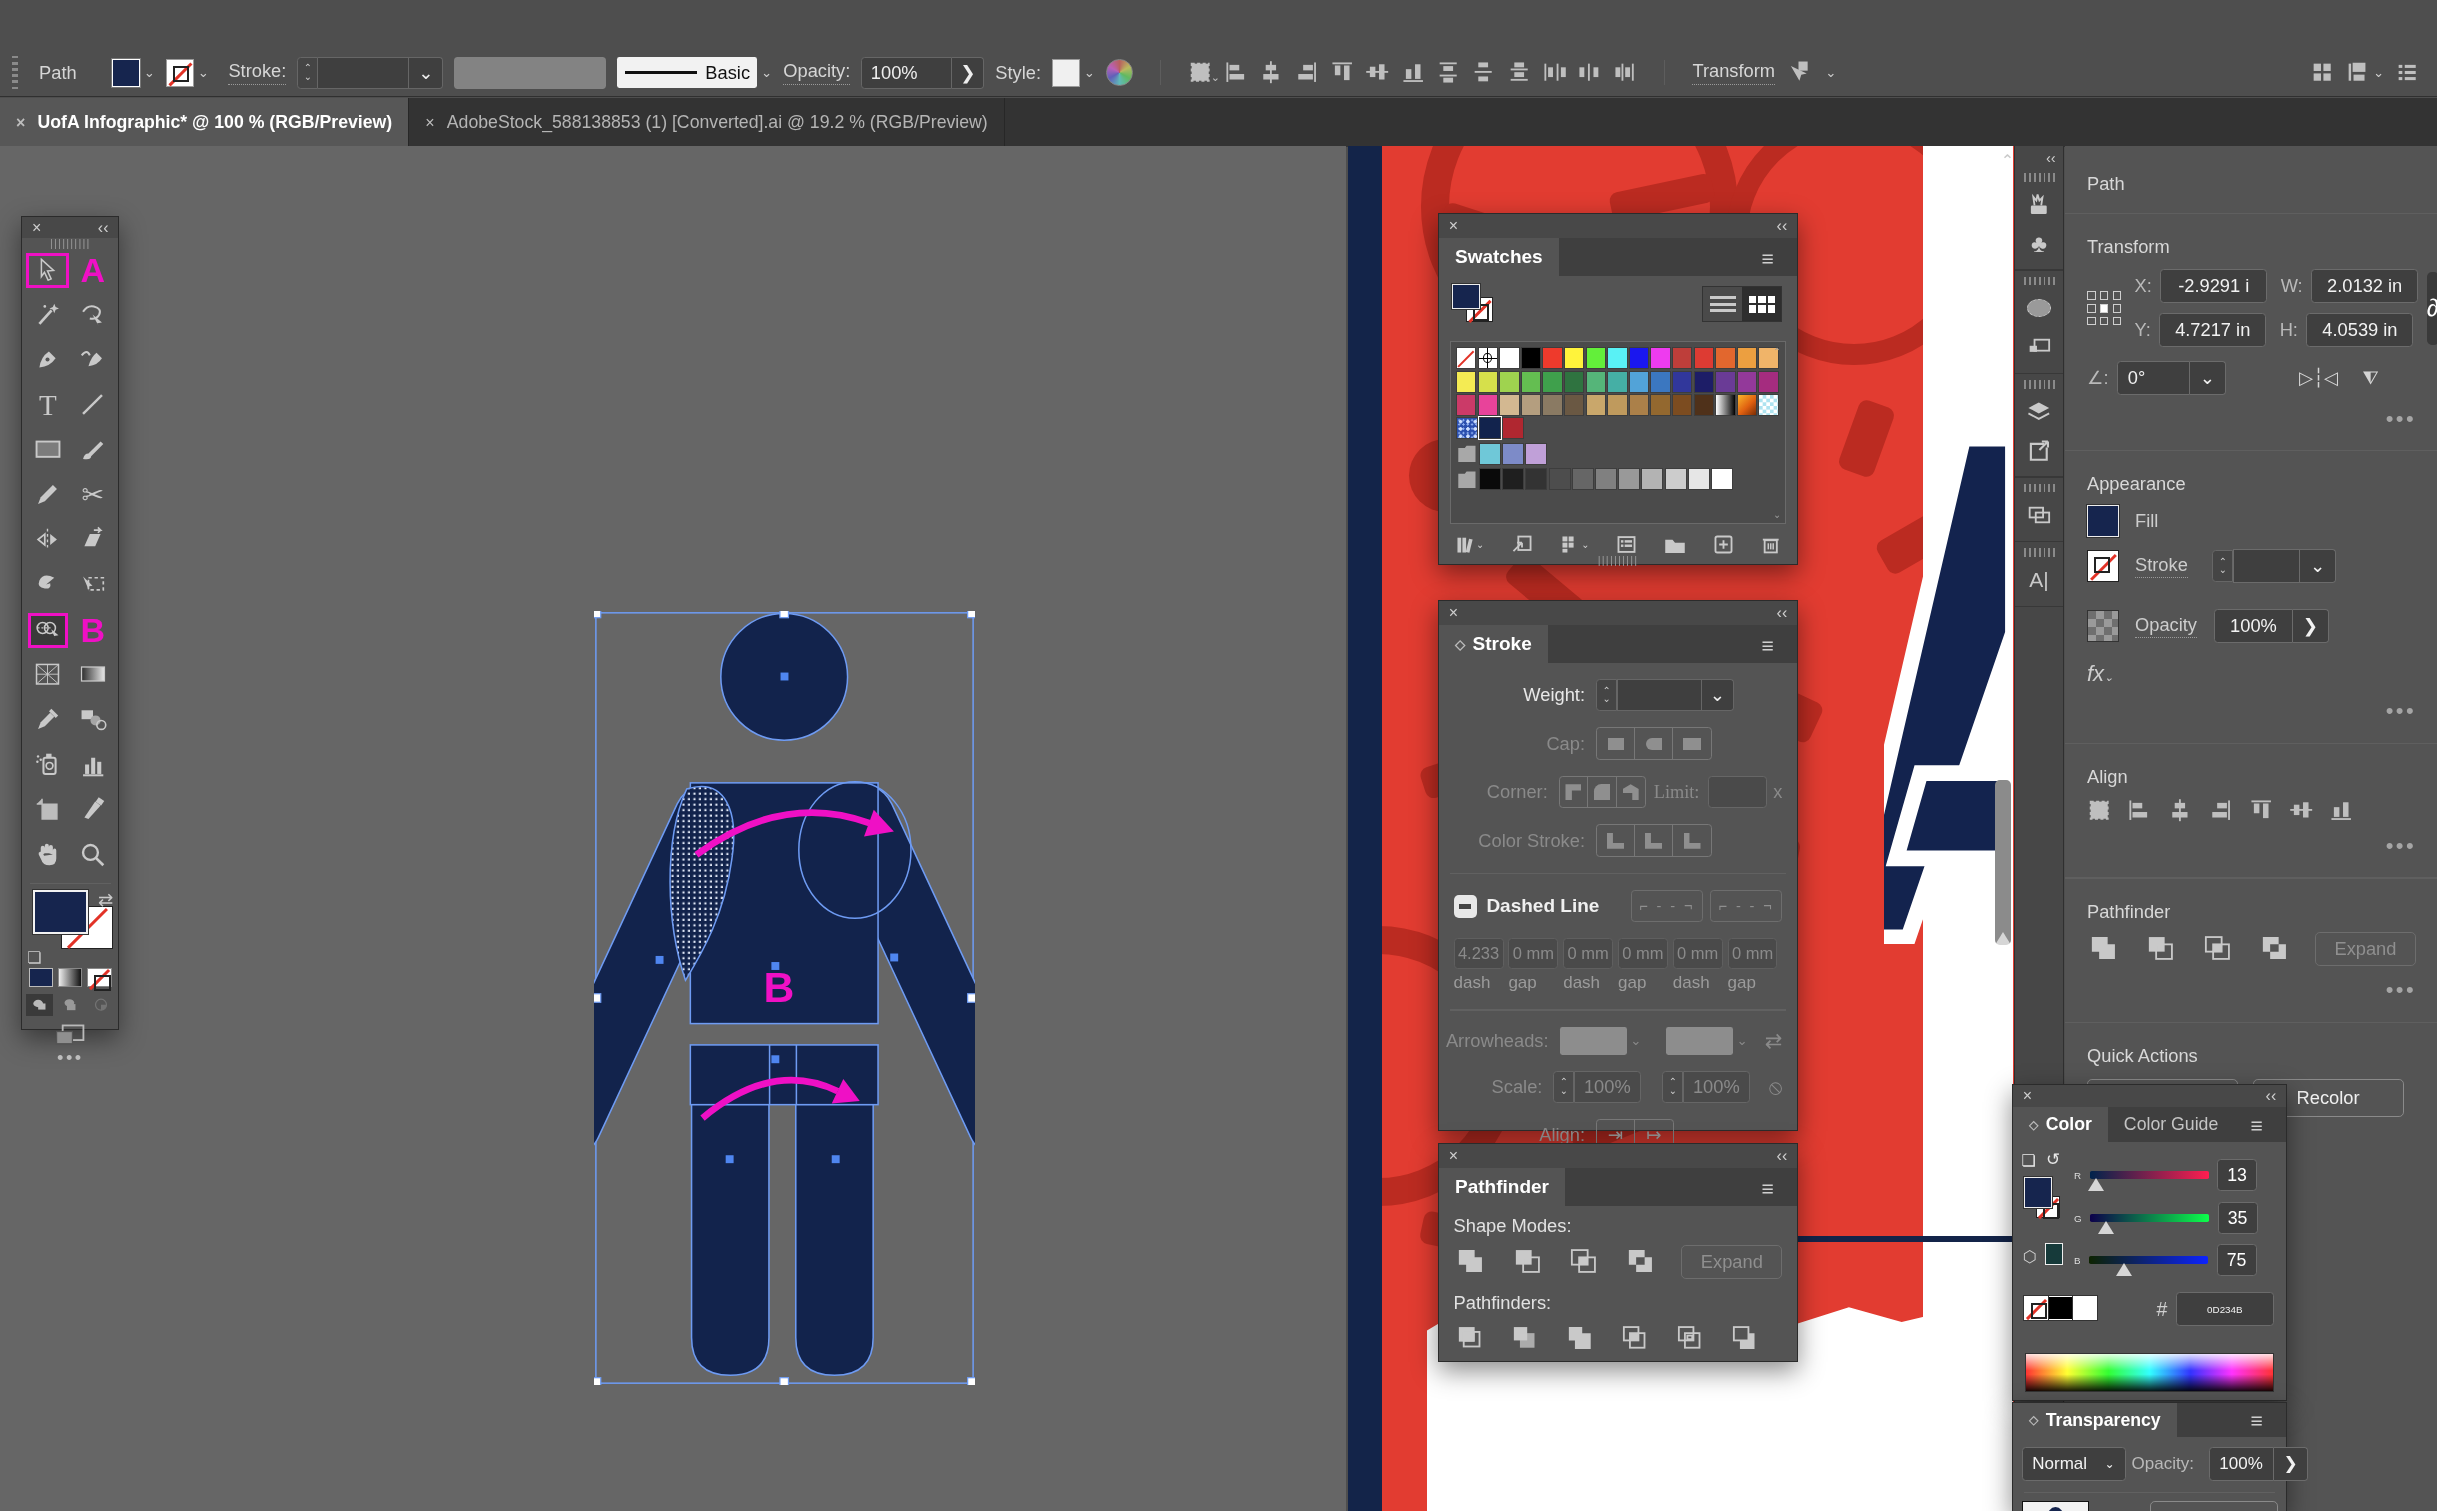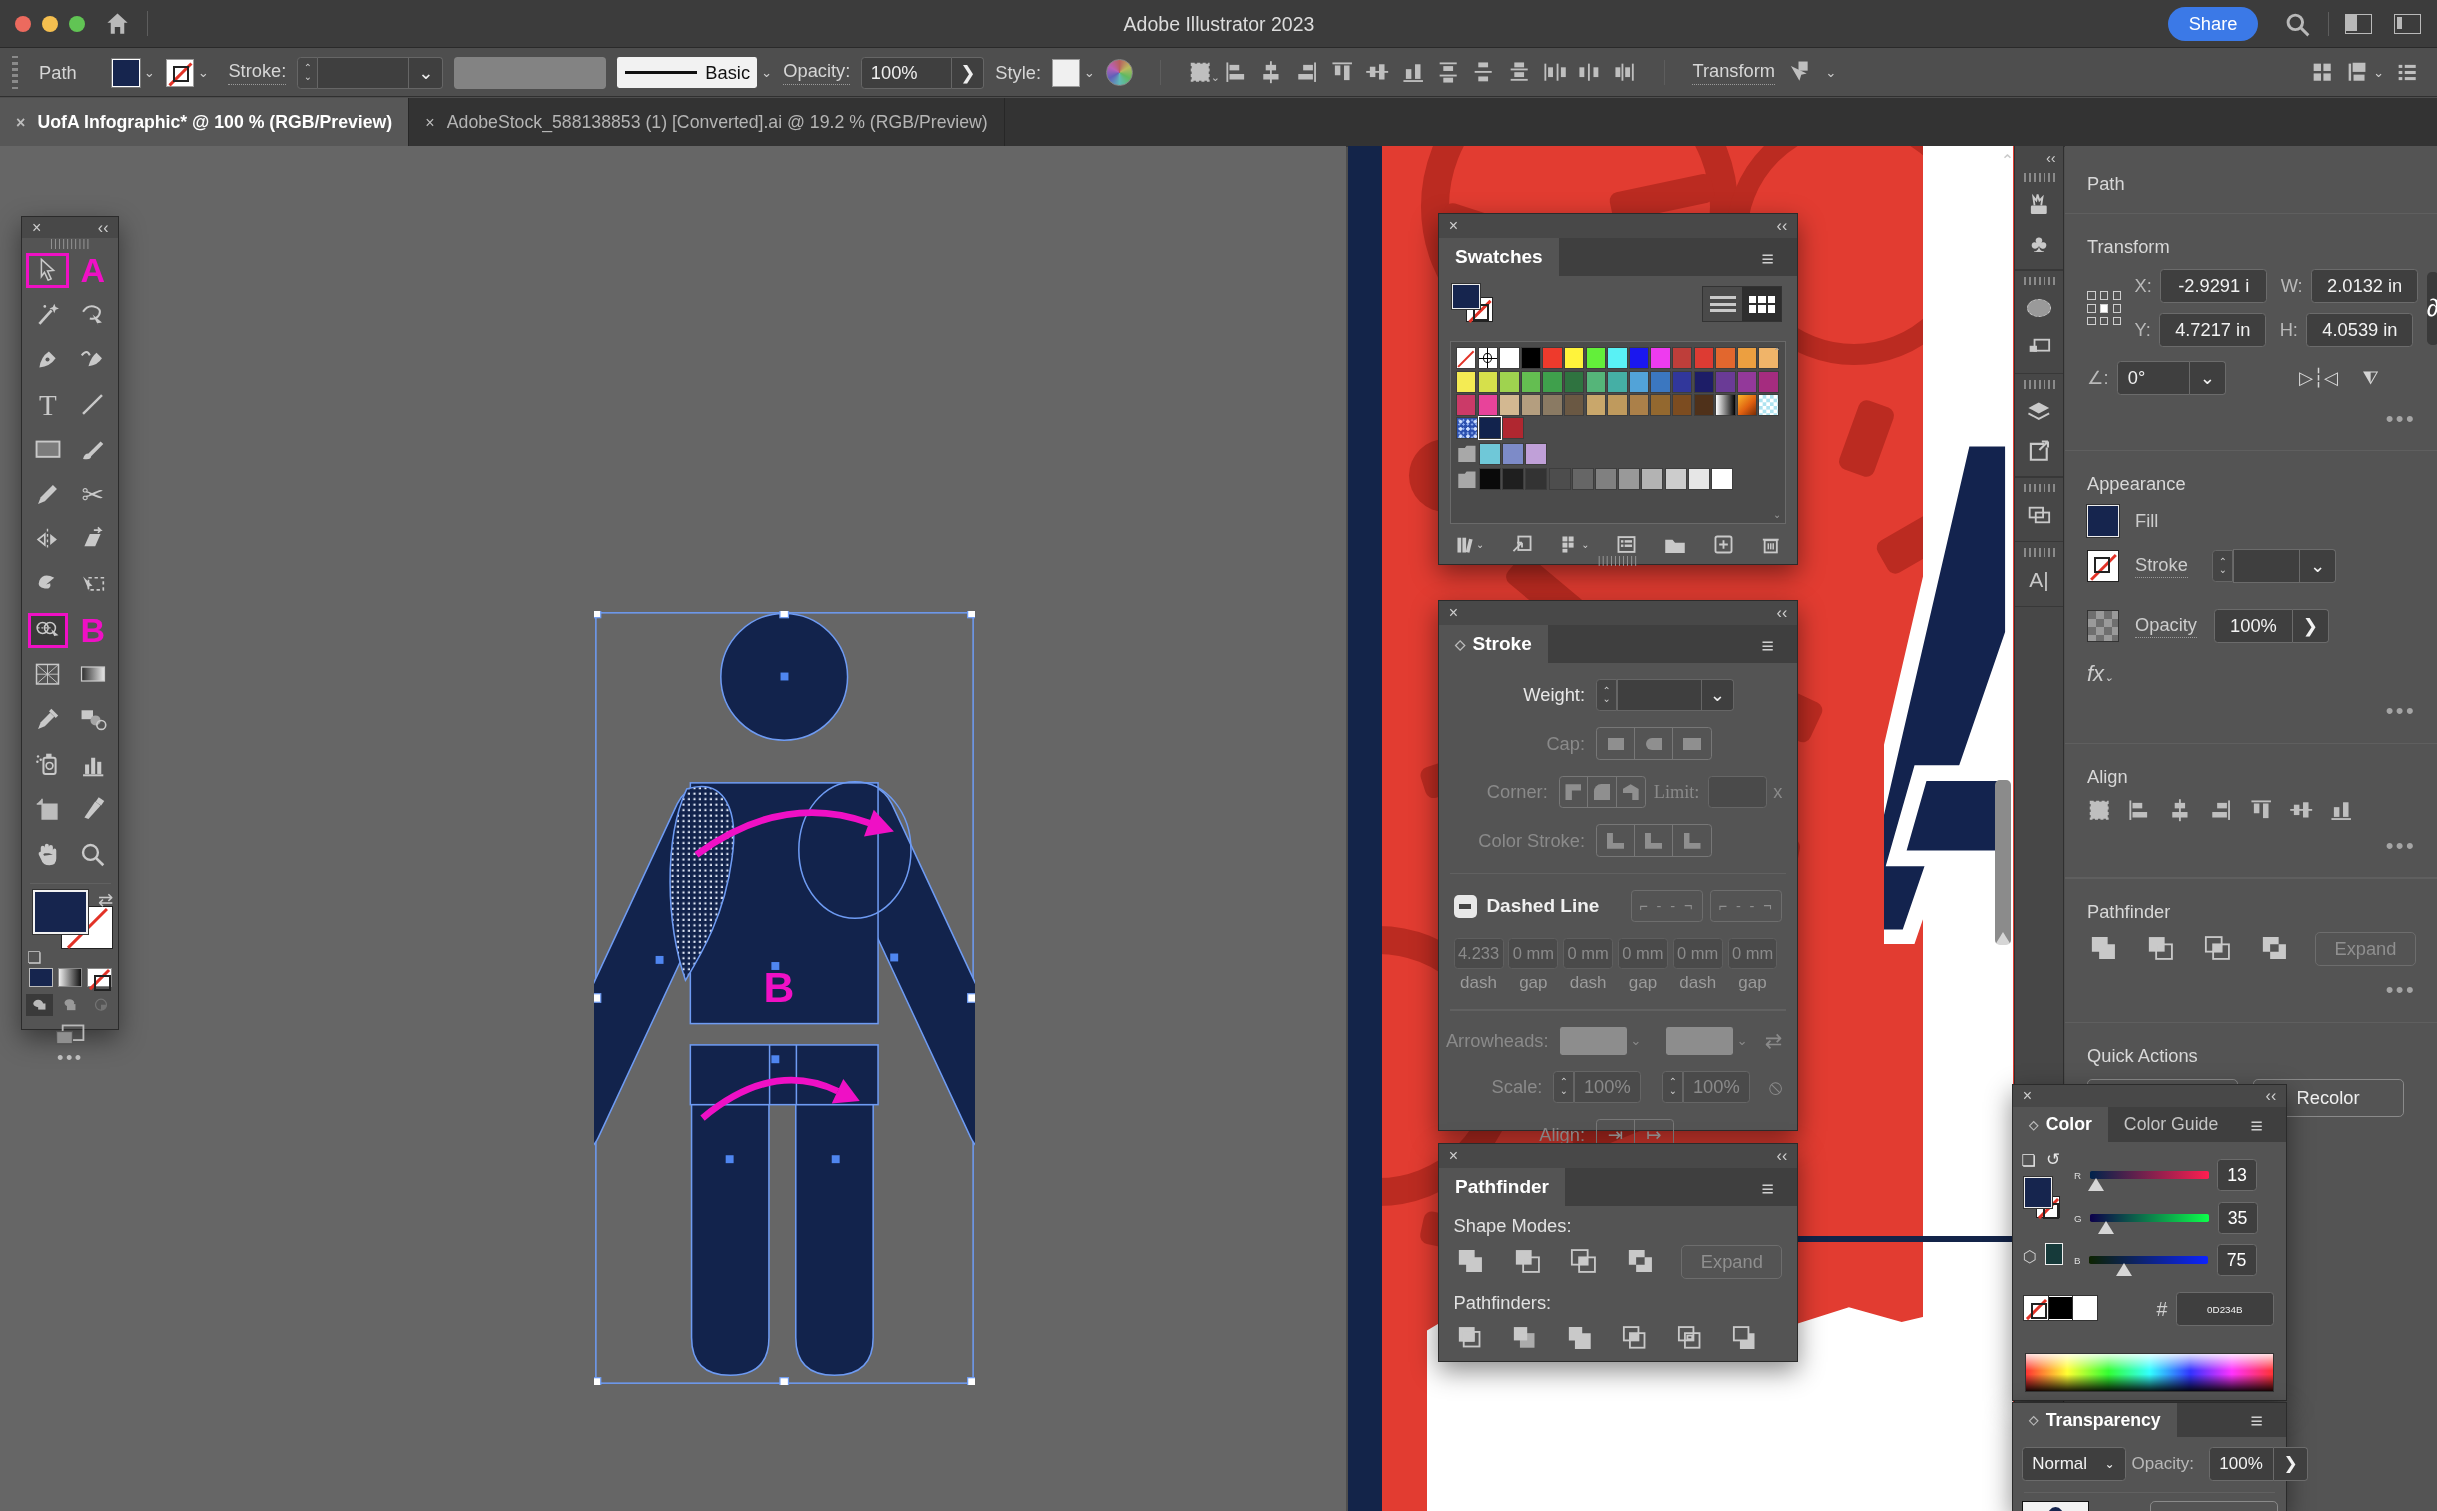--- a/index.html
+++ b/index.html
@@ -81,21 +81,21 @@
   .sw-chk{background:conic-gradient(#aee3f0 25%,#fff 0 50%,#aee3f0 0 75%,#fff 0) 0 0/7.3px 7.3px;}
   .sw-flo{background:#2b4fae;background-image:radial-gradient(#cfe0ff 1.8px,transparent 1.8px),radial-gradient(#8fb0f0 1.2px,transparent 1.2px);background-size:7.3px 7.3px,4.3px 4.3px;}
   .sw-folder{background:transparent;border:none;}
   .sw-folder::before{content:"";position:absolute;inset:2.4px;background:#a8a8a8;clip-path:polygon(0 18%,38% 18%,48% 4%,100% 4%,100% 100%,0 100%);}
   .sw-sel{outline:1.8px solid #fff;outline-offset:0.6px;}
   .sbt{display:flex;justify-content:space-between;align-items:center;padding:3.7px 16px 0 16px;color:#cfcfcf;}
   .sbt svg{display:block;}
   .hgrip{height:9.8px;display:flex;justify-content:center;align-items:center;color:#9a9a9a;font-size:11px;letter-spacing:1.2px;}
   
   .dashcell{width:50px;height:30.5px;background:#4a4a4a;border:0.6px solid #5f5f5f;border-radius:3.7px;color:#8a8a8a;font-size:16.5px;display:flex;align-items:center;justify-content:center;margin-right:4.9px;}
-  .dashcap{width:50px;margin-right:4.9px;text-align:center;color:#9b9b9b;font-size:17px;}
+  .dashcap{width:50px;margin-right:4.9px;color:#9b9b9b;font-size:17px;}
   .hr{height:1.2px;background:#616161;margin:16px 11px 0 11px;}
   .ddis{background:#8d8d8d;border-radius:2.4px;height:28px;}
   .chkbox{width:23px;height:23px;background:#e8e8e8;border-radius:4.9px;position:relative;margin-right:9.8px;}
   .chkbox::before{content:"";position:absolute;left:5.5px;top:9.1px;width:12.2px;height:5.5px;background:#444;}
   .dashbtn{width:72px;height:32px;border:1.2px solid #6d6d6d;border-radius:3.7px;margin-left:7.3px;position:relative;}
   .dashbtn::before{content:"⌐ ‑ ‑ ¬";position:absolute;inset:0;color:#8f8f8f;font-size:14.6px;display:flex;align-items:center;justify-content:center;letter-spacing:2.4px;}
   
   .pfico{width:37px;height:34px;margin-right:21px;}
   .pfico svg{width:34px;height:32px;}
   .pf-f{fill:#c9c9c9;}
@@ -131,40 +131,20 @@
    linear-gradient(90deg,#f33,#ff3,#3f3,#3ff,#33f,#f3f,#f33);}
   .chip{width:24.4px;height:24.4px;border:1.2px solid #fff;outline:0.6px solid #333;}
   
   .figB{font-weight:bold;}
 </style>
 </head>
 <body>
 
 <div id="app">
 
-  <div id="titlebar" class="abs flex" style="padding:0 14.6px;">
-    <span class="tl" style="background:#EC6A5E"></span>
-    <span class="tl" style="background:#F5BF4F"></span>
-    <span class="tl" style="background:#61C454"></span>
-    <svg width="27" height="27" viewBox="0 0 40 40" style="margin-left:8.5px;">
-        <path d="M20 5 L35 19 H30 V35 H24 V25 H16 V35 H10 V19 H5 Z" fill="#b9b9b9"></path>
-      </svg>
-    <span class="vdiv"></span>
-    <div id="title">Adobe Illustrator 2023</div>
-    <div class="flex" style="position:absolute;right:17px;top:0;height:48px;">
-      <span class="pill">Share</span>
-      <svg width="29" height="29" viewBox="0 0 40 40" style="margin-left:24.4px;">
-          <circle cx="17" cy="17" r="10" fill="none" stroke="#b9b9b9" stroke-width="4"></circle>
-          <line x1="25" y1="25" x2="35" y2="35" stroke="#b9b9b9" stroke-width="4"></line>
-        </svg>
-      <span class="vdiv"></span>
-      <span class="tico b1" style="margin-right:22px;"></span>
-      <span class="tico b2"></span>
-    </div>
-  </div>
 
   <div id="controlbar" class="abs">
     <span class="grip"></span>
     <span style="margin:0 24.4px 0 9.8px;">Path</span>
     <span class="flex">
         <span class="swbox navy"></span>
         <span class="chev">⌄</span>
       </span>
     <span class="flex">
         <span class="swbox none-slash"></span>

